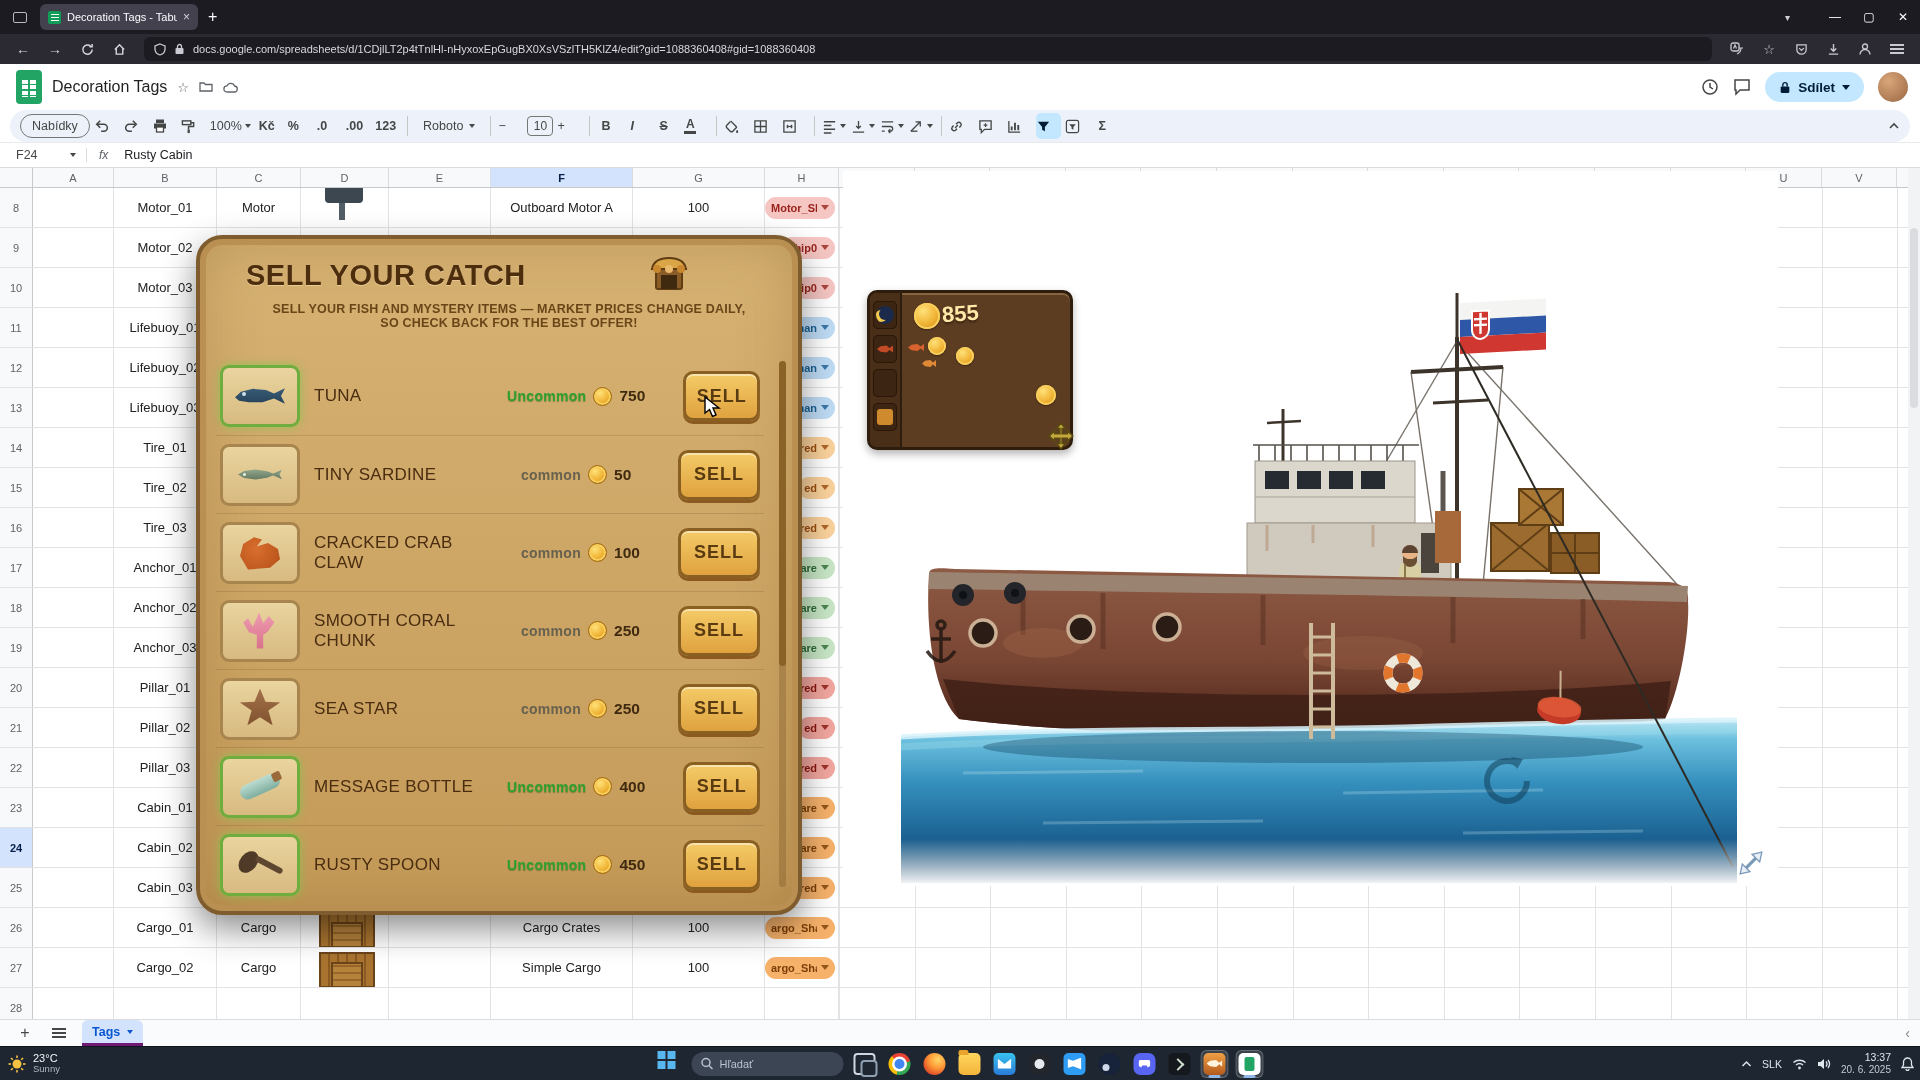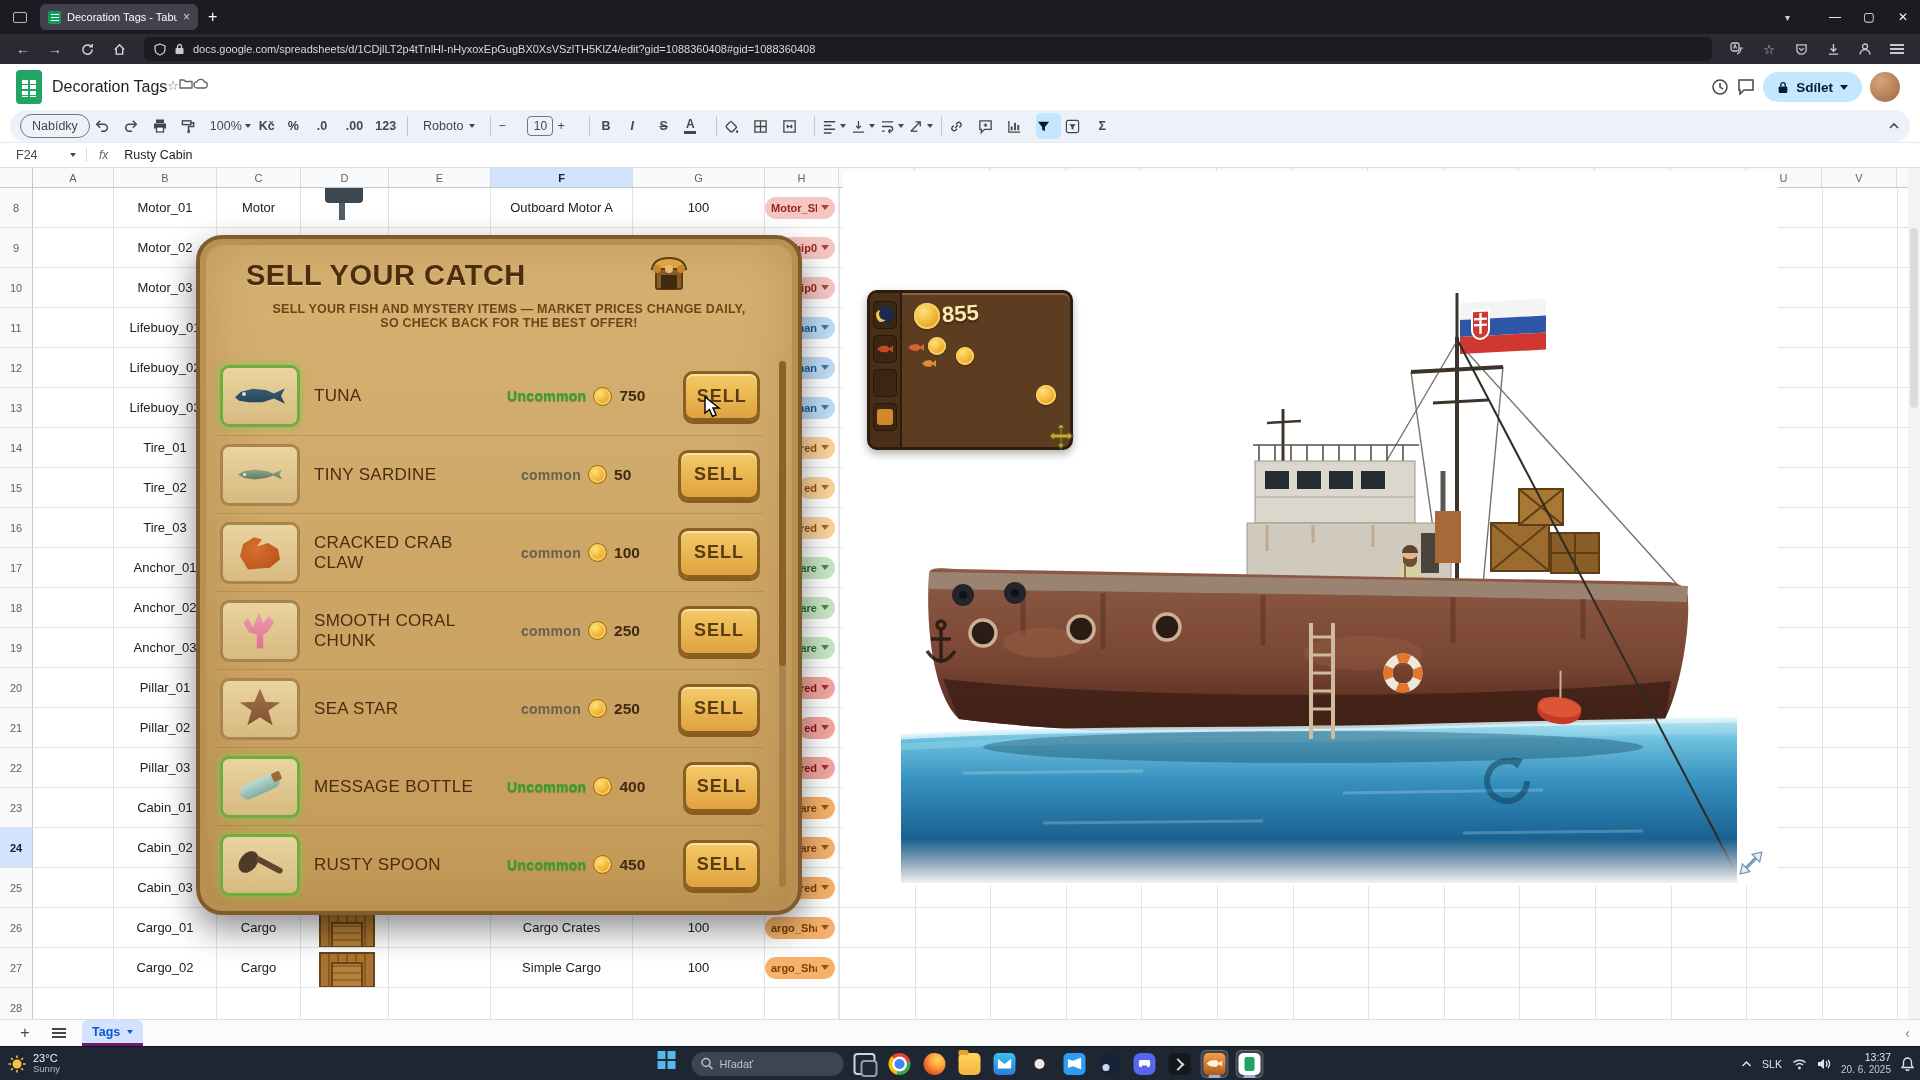--- a/index.html
+++ b/index.html
@@ -29,26 +29,26 @@
 .star{color:#c9c9d2;font-size:13px}
 .hamb{width:14px;height:10px;border-top:2px solid #c9c9d2;border-bottom:2px solid #c9c9d2;position:relative}
 .hamb::after{content:"";position:absolute;left:0;right:0;top:2px;height:2px;background:#c9c9d2}
 
 
 .gs-header{position:absolute;left:0;top:64px;width:1920px;height:46px;background:#fff;display:flex;align-items:center;z-index:30}
 .gsico{width:26px;height:34px;background:#21a464;border-radius:4px;margin:0 10px 0 16px;position:relative;flex:0 0 auto}
 .gsico::after{content:"";position:absolute;inset:8px 6px 7px 6px;background:#fff;
  background-image:linear-gradient(90deg,transparent 0 42%,#21a464 42% 58%,transparent 58%),repeating-linear-gradient(180deg,#21a464 0 1.5px,transparent 1.5px 5.5px)}
 .gs-head-col{display:flex;flex-direction:column;justify-content:center;gap:1px;min-width:0}
-.gs-title-row{display:flex;}
+.gs-title-row{display:flex;align-items:center;gap:10px}
 .gs-doc-title{font-size:16px;color:#1f1f1f}
 .gs-mini{color:#5f6368;font-size:13px}
 .gs-menus{display:flex;font-size:13.5px;color:#1f1f1f}
 .gs-menu{padding:2px 8px;border-radius:4px}
-.gs-right{margin-left:auto;display:flex;align-items:center;gap:8px;padding-right:20px}
+.gs-right{margin-left:auto;display:flex;align-items:center;gap:14px;padding-right:12px}
 .share-btn{height:30px;background:#c2e7ff;border-radius:15px;display:flex;align-items:center;gap:7px;padding:0 14px;color:#001d35;font-size:13.5px;font-weight:bold}
 .share-caret{border-left:4px solid transparent;border-right:4px solid transparent;border-top:5px solid #001d35}
 .avatar{width:30px;height:30px;border-radius:50%;background:radial-gradient(circle at 35% 30%,#d8a678,#9a6644)}
 
 
 .gs-toolbar{position:absolute;left:10px;right:10px;top:110px;height:32px;background:#edf2fa;border-radius:16px;display:flex;align-items:center;gap:4px;padding:0 10px;z-index:30}
 .tbtn{min-width:25px;height:26px;display:flex;align-items:center;justify-content:flex-start;border-radius:5px;color:#444746;font-size:12.5px;gap:3px}
 .tbtn.txt{padding:0 4px;font-weight:bold}
 .pill{border:1px solid #747775;border-radius:14px;padding:0 11px;height:24px;display:flex;align-items:center;font-size:12.5px;color:#444746}
 .caret{width:0;height:0;border-left:3.5px solid transparent;border-right:3.5px solid transparent;border-top:4px solid #444746}

